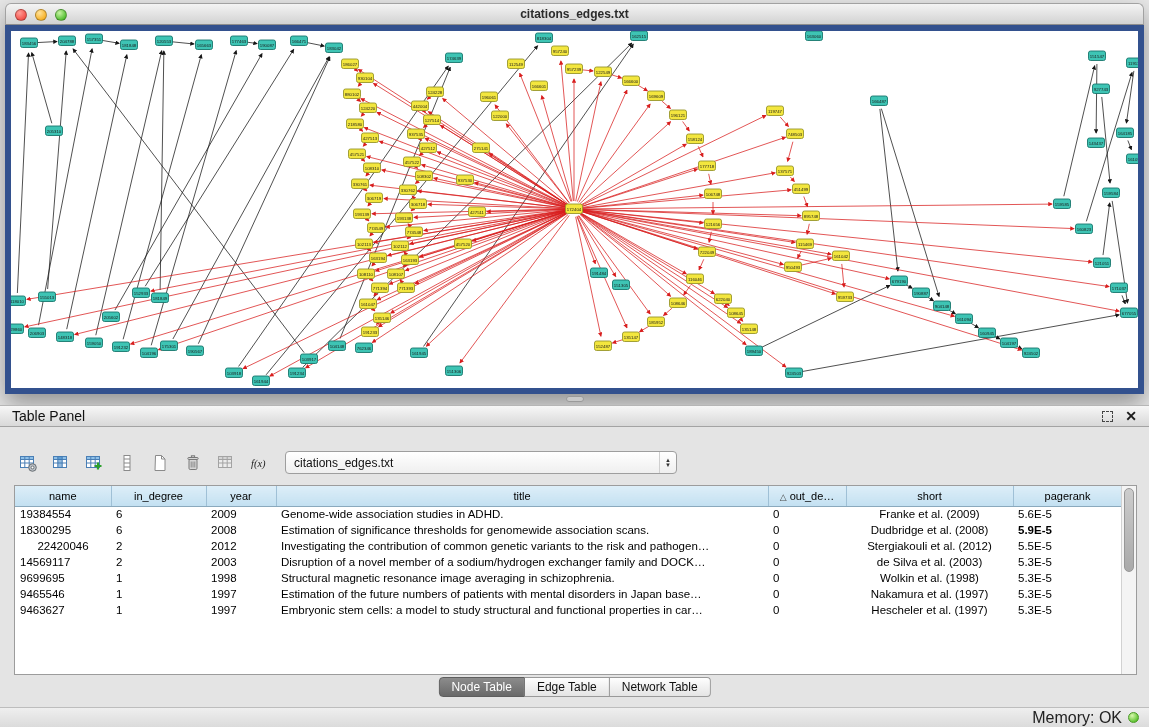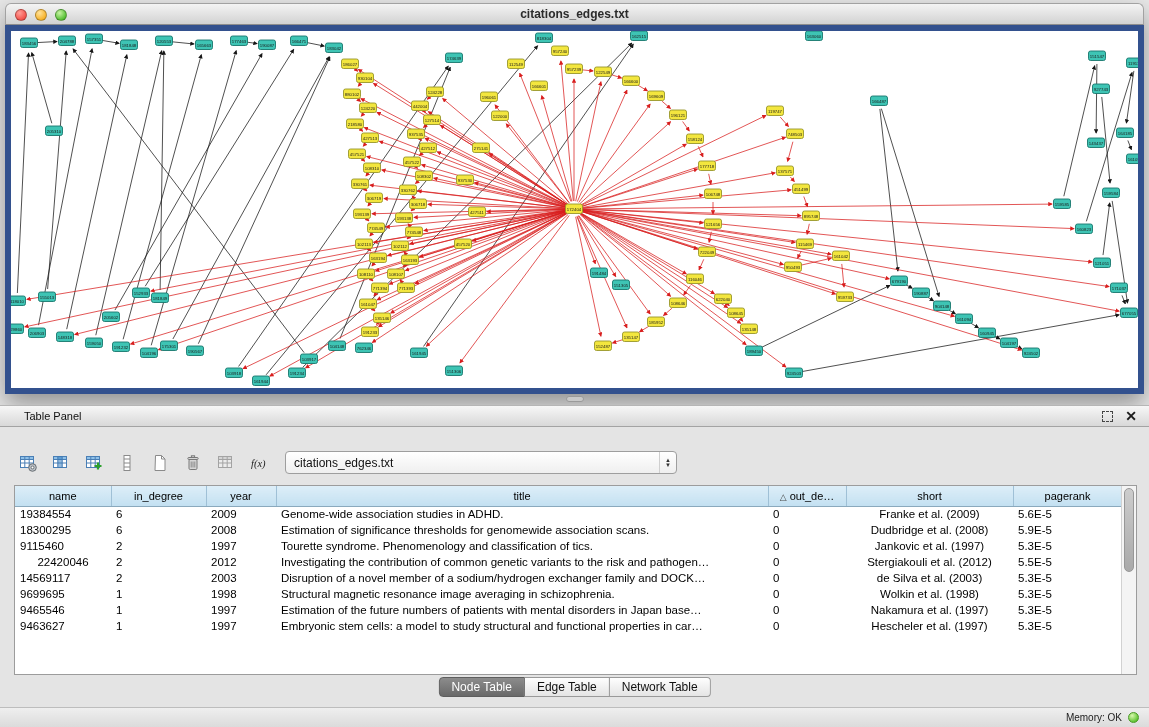--- a/index.html
+++ b/index.html
@@ -27,21 +27,21 @@
   .net-frame svg{ position:absolute; left:0; top:0; }
 
   .panel-resize-handle{ position:absolute; left:566px; top:396px; width:18px; height:6px;
     border-radius:3px; background:#c9c9c9; border:1px solid #9a9a9a; }
 
   
   .table-panel{ position:absolute; left:0; top:405px; width:1149px; height:302px; background:#e4e4e4; }
   .tp-header{ height:22px; background:linear-gradient(#f7f7f7,#d8d8d8);
     border-top:1px solid #b6b6b6; border-bottom:1px solid #a3a3a3;
     display:flex; align-items:center; }
-  .tp-title{ margin-left:24px; font-size:11px; color:#111; }
+  .tp-title{ margin-left:12px; font-size:14px; color:#111; }
   .tp-header-icons{ margin-left:auto; margin-right:12px; display:flex; gap:12px; align-items:center; }
   .float-icon{ width:11px; height:11px; border:1px dashed #444; display:block; }
   .close-x{ font-size:14px; font-weight:bold; color:#1a1a1a; line-height:1; }
   .tp-header-icons button{ background:none; border:0; padding:0; cursor:default; display:flex; align-items:center; }
 
   .tp-toolbar{ position:absolute; left:14px; top:44px; display:flex; gap:6px; align-items:center; height:27px; }
   .tb-btn{ width:27px; height:27px; display:flex; align-items:center; justify-content:center;
     background:none; border:0; padding:0; }
 
   .combo{ position:absolute; left:285px; top:46px; width:392px; height:23px;
@@ -70,21 +70,21 @@
   .tabs{ position:absolute; left:50%; top:272px; transform:translateX(-50%); display:flex; }
   .tab{ height:20px; padding:0 12px; font-size:12px; display:flex; align-items:center;
     background:linear-gradient(#fefefe,#e4e4e4); border:1px solid #999; border-left-width:0; color:#111; }
   .tab:first-child{ border-left-width:1px; border-radius:4px 0 0 4px; }
   .tab:last-child{ border-radius:0 4px 4px 0; }
   .tab.active{ background:linear-gradient(#8c8c8c,#696969); color:#fff; border-color:#5e5e5e; }
 
   .status-bar{ position:absolute; left:0; top:707px; width:1149px; height:20px;
     background:linear-gradient(#efefef,#dbdbdb); border-top:1px solid #bdbdbd;
     display:flex; align-items:center; justify-content:flex-end; }
-  .mem-label{ font-size:10px; color:#222; margin-right:6px; }
+  .mem-label{ font-size:16px; color:#222; margin-right:6px; }
   .mem-dot{ width:11px; height:11px; border-radius:50%; margin-right:10px;
     background:radial-gradient(circle at 35% 30%, #d9f8ae, #5cc22f 75%); border:1px solid #4a9a26; }
 </style>
 </head>
 <body>
 
 <div class="app-window">
   <div class="titlebar">
     <div class="traffic">
       <span class="tl tl-close"></span>
@@ -942,30 +942,21 @@
             <td style="text-align: center;">Franke et al. (2009)</td>
             <td style="text-align: left;">5.6E-5</td>
           </tr>
           <tr>
             <td style="text-align: left;">18300295</td>
             <td style="text-align: left;">6</td>
             <td style="text-align: left;">2008</td>
             <td style="text-align: left;">Estimation of significance thresholds for genomewide association scans.</td>
             <td style="text-align: left;">0</td>
             <td style="text-align: center;">Dudbridge et al. (2008)</td>
-            <td style="text-align: left;">5.9E-5</td>
-          </tr>
-          <tr>
-            <td style="text-align: left;">9115460</td>
-            <td style="text-align: left;">2</td>
-            <td style="text-align: left;">1997</td>
-            <td style="text-align: left;">Tourette syndrome. Phenomenology and classification of tics.</td>
-            <td style="text-align: left;">0</td>
-            <td style="text-align: center;">Jankovic et al. (1997)</td>
-            <td style="text-align: left;">5.3E-5</td>
+            <td style="text-align: left; font-weight: bold;">5.9E-5</td>
           </tr>
           <tr>
             <td style="text-align: center;">22420046</td>
             <td style="text-align: left;">2</td>
             <td style="text-align: left;">2012</td>
             <td style="text-align: left;">Investigating the contribution of common genetic variants to the risk and pathogen…</td>
             <td style="text-align: left;">0</td>
             <td style="text-align: center;">Stergiakouli et al. (2012)</td>
             <td style="text-align: left;">5.5E-5</td>
           </tr>

